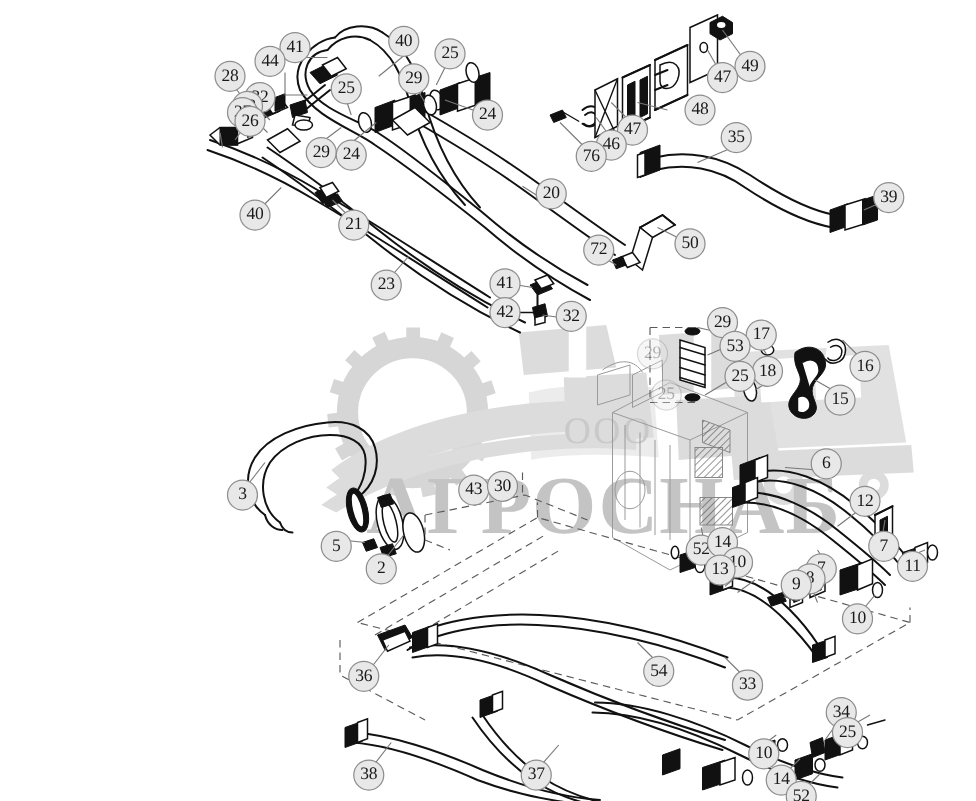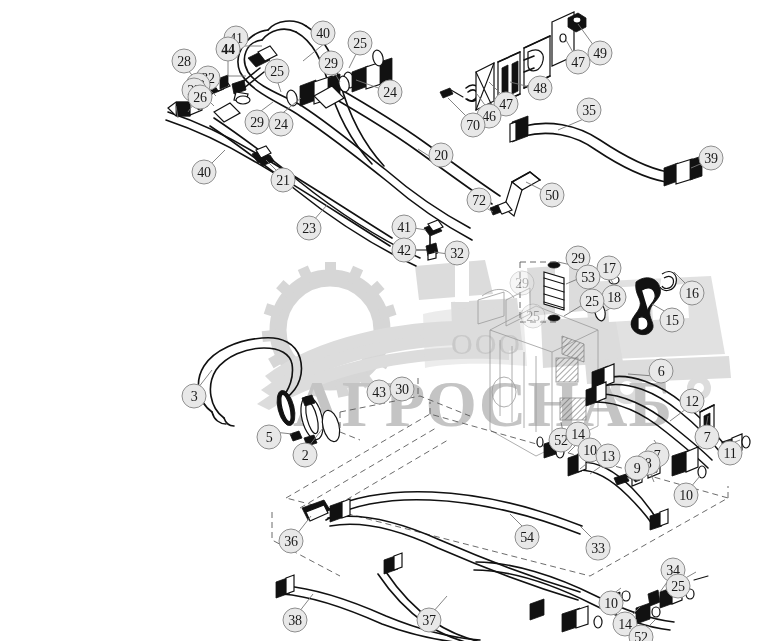--- a/index.html
+++ b/index.html
@@ -425,35 +425,35 @@
       <path d="M613,594 l8,-6"></path>
       <path d="M630,617 l10,-10"></path>
       <path d="M646,629 l10,-10"></path>
     </g>
   </svg>
 
   <div id="callout-layer">
       <div class="callout" style="left: 236px; top: 38px;">41</div>
       <div class="callout" style="left: 323px; top: 33px;">40</div>
       <div class="callout" style="left: 360px; top: 43px;">25</div>
-      <div class="callout" style="left: 228px; top: 49px; font-weight: bold;">44</div>
+      <div class="callout" style="left: 216px; top: 49px;">44</div>
       <div class="callout" style="left: 184px; top: 61px;">28</div>
       <div class="callout" style="left: 208px; top: 78px;">32</div>
       <div class="callout" style="left: 331px; top: 63px;">29</div>
       <div class="callout" style="left: 600px; top: 53px;">49</div>
       <div class="callout" style="left: 578px; top: 62px;">47</div>
       <div class="callout" style="left: 198px; top: 85px;">32</div>
       <div class="callout" style="left: 194px; top: 90px;">27</div>
       <div class="callout" style="left: 175px; top: 97px; margin-left: 25px;">26</div>
       <div class="callout" style="left: 277px; top: 71px;">25</div>
-      <div class="callout" style="left: 540px; top: 88px;">48</div>
+      <div class="callout" style="left: 560px; top: 88px;">48</div>
       <div class="callout" style="left: 506px; top: 104px;">47</div>
       <div class="callout" style="left: 390px; top: 92px;">24</div>
       <div class="callout" style="left: 489px; top: 116px;">46</div>
-      <div class="callout" style="left: 473px; top: 125px;">70</div>
+      <div class="callout" style="left: 473px; top: 125px;">76</div>
       <div class="callout" style="left: 257px; top: 122px;">29</div>
       <div class="callout" style="left: 281px; top: 124px;">24</div>
       <div class="callout" style="left: 589px; top: 110px;">35</div>
       <div class="callout" style="left: 441px; top: 155px; font-family: Liberation Serif, serif;">20</div>
       <div class="callout" style="left: 711px; top: 158px;">39</div>
       <div class="callout" style="left: 204px; top: 172px;">40</div>
       <div class="callout" style="left: 283px; top: 180px;">21</div>
       <div class="callout" style="left: 479px; top: 200px;">72</div>
       <div class="callout" style="left: 552px; top: 195px;">50</div>
       <div class="callout" style="left: 309px; top: 228px;">23</div>
@@ -473,21 +473,21 @@
       <div class="callout" style="left: 379px; top: 392px;">43</div>
       <div class="callout" style="left: 402px; top: 389px;">30</div>
       <div class="callout" style="left: 661px; top: 371px;">6</div>
       <div class="callout" style="left: 692px; top: 401px;">12</div>
       <div class="callout" style="left: 269px; top: 437px;">5</div>
       <div class="callout" style="left: 305px; top: 455px;">2</div>
       <div class="callout" style="left: 707px; top: 437px;">7</div>
       <div class="callout" style="left: 561px; top: 440px;">52</div>
       <div class="callout" style="left: 578px; top: 434px;">14</div>
       <div class="callout" style="left: 590px; top: 450px;">10</div>
-      <div class="callout" style="left: 608px; top: 456px; text-align: right;">13</div>
+      <div class="callout" style="left: 576px; top: 456px; text-align: right;">13</div>
       <div class="callout" style="left: 730px; top: 453px;">11</div>
       <div class="callout" style="left: 657px; top: 455px;">7</div>
       <div class="callout" style="left: 648px; top: 463px;">8</div>
       <div class="callout" style="left: 637px; top: 468px;">9</div>
       <div class="callout" style="left: 686px; top: 495px;">10</div>
       <div class="callout" style="left: 291px; top: 541px;">36</div>
       <div class="callout" style="left: 527px; top: 537px;">54</div>
       <div class="callout" style="left: 598px; top: 548px; border-radius: 12px;">33</div>
       <div class="callout" style="left: 673px; top: 570px;">34</div>
       <div class="callout" style="left: 678px; top: 586px;">25</div>

